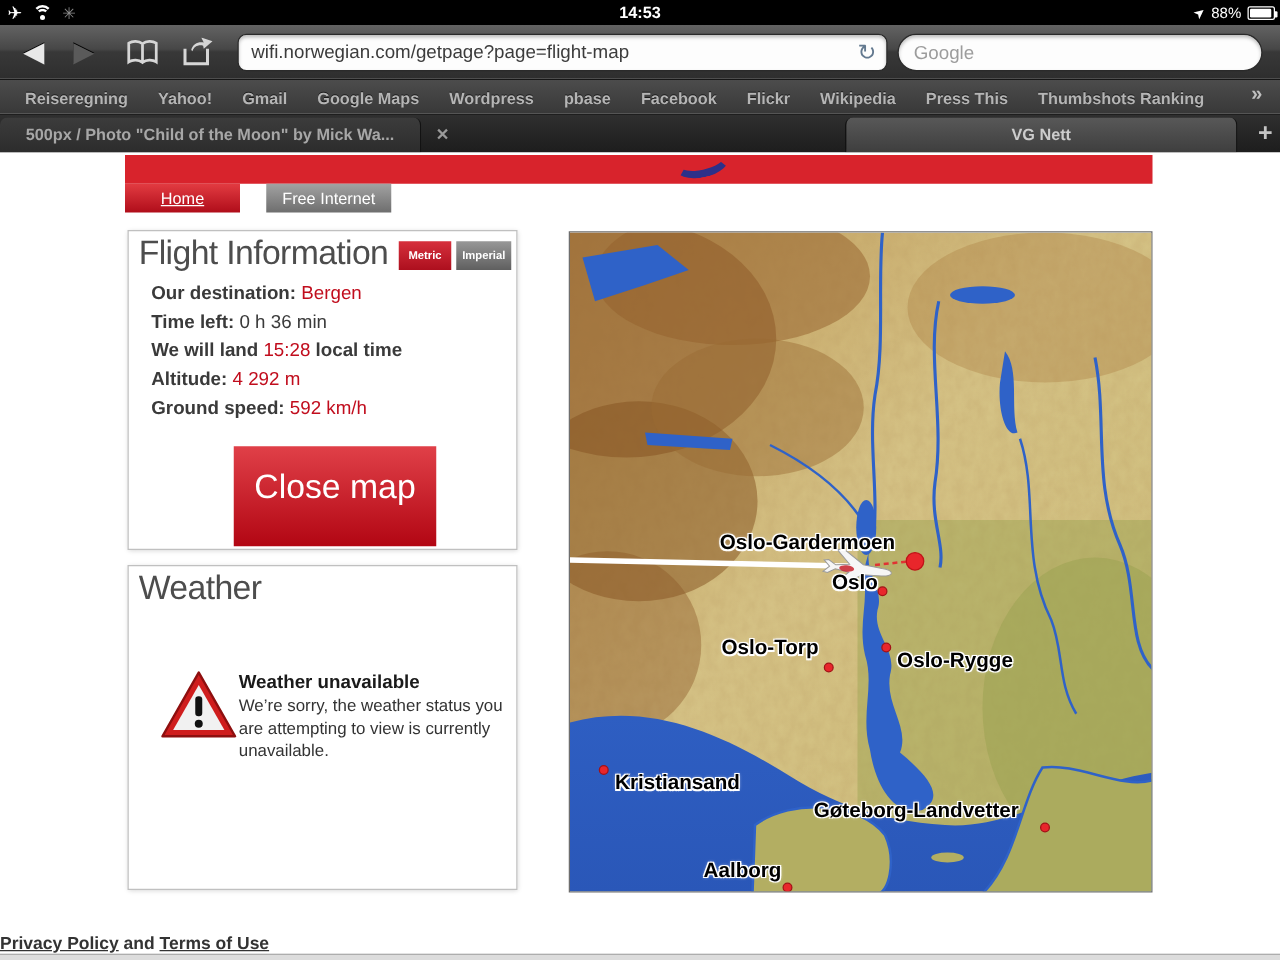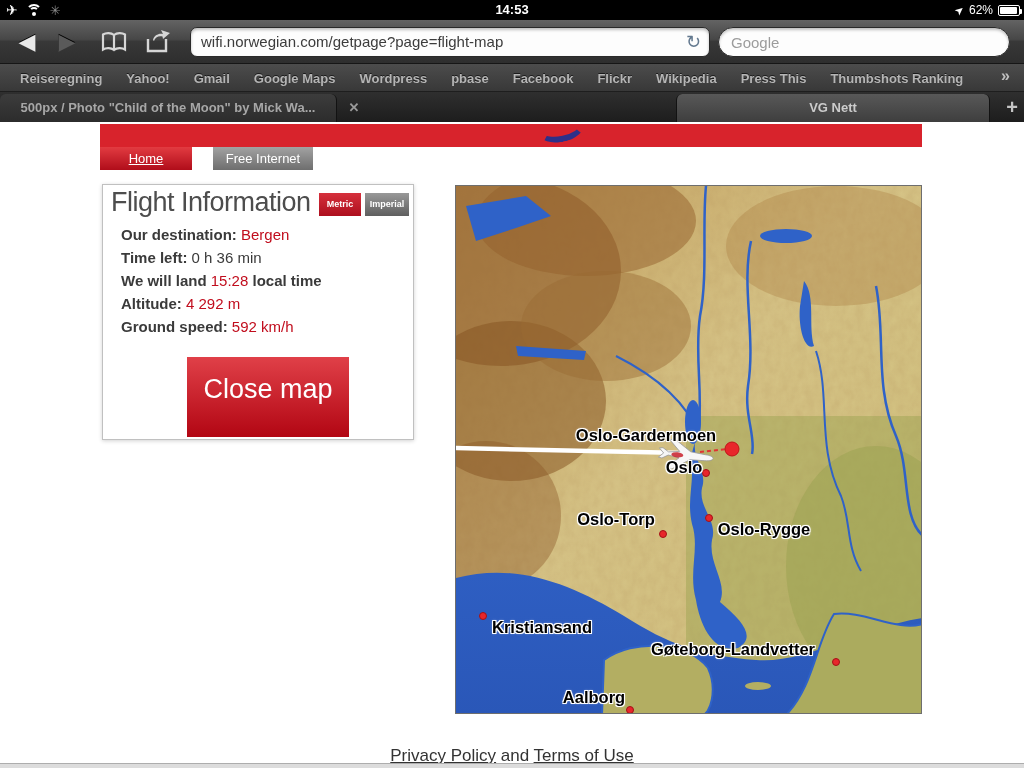--- a/index.html
+++ b/index.html
@@ -86,21 +86,21 @@
   
   .map { position:absolute; left:455px; top:63px; width:467px; height:529px; border:1px solid #6e6e6e; overflow:hidden; }
   .map svg.terrain { position:absolute; left:0; top:0; }
   .map-label { position:absolute; transform:translate(-50%,-50%); color:#000000; font-weight:bold; font-size:16.5px; white-space:nowrap;
     text-shadow:-1px -1px 0 #fff,1px -1px 0 #fff,-1px 1px 0 #fff,1px 1px 0 #fff,0 0 3px #fff; }
   .map-dot { position:absolute; width:8px; height:8px; border-radius:50%; background:#e8262b; border:1px solid #a31116; transform:translate(-50%,-50%); }
   .map-dot.big { width:15px; height:15px; border:1px solid #c01318; }
 
   
   .footer-line1 { position:absolute; left:0; width:1024px; top:604px; text-align:center; font-size:13.5px; color:#333; }
-  .footer-line2 { position:absolute; left:0; width:1024px; top:624px; text-align:center; font-size:17px; color:#333; }
+  .footer-line2 { position:absolute; left:0; width:1024px; top:624px; text-align:left; font-size:14px; color:#333;font-weight:bold; }
   .footer-link { text-decoration:underline; color:#333; }
   .bottom-strip { position:absolute; left:0; top:641px; width:1024px; height:5px; background:#dcdcdc; border-top:1px solid #adadad; }
 </style>
 </head>
 <body>
 
 <div id="screen">
 
   <div class="statusbar">
     <div class="sb-left">
@@ -108,21 +108,21 @@
       <span class="wifi-ic">
           <span class="wifi-a1"></span>
           <span class="wifi-a2"></span>
           <span class="wifi-dot"></span>
         </span>
       <span class="sb-spinner">✳</span>
     </div>
     <div class="sb-time">14:53</div>
     <div class="sb-right">
       <span class="sb-loc">➤</span>
-      <span>62%</span>
+      <span>88%</span>
       <span class="battery">
           <span class="fill"></span>
           <span class="tip"></span>
         </span>
     </div>
   </div>
 
   <div class="toolbar">
     <div class="nav-btn back-btn">◀</div>
     <div class="nav-btn fwd-btn">▶</div>
@@ -200,20 +200,33 @@
           <span class="val-red">4 292 m</span>
         </div>
         <div>
           <b>Ground speed:</b>
           <span class="val-red">592 km/h</span>
         </div>
       </div>
       <div class="close-map-btn">Close map</div>
     </div>
 
+    <div class="panel weather-panel">
+      <div class="panel-title w-title">Weather</div>
+      <div class="warn-icon">
+        <svg width="64" height="60" viewBox="0 0 64 60">
+          <path d="M32 3 L61 54 L3 54 Z" fill="#cf1d1d" stroke="#8e0f0f" stroke-width="2" stroke-linejoin="round"></path>
+          <path d="M32 13 L52.5 49 L11.5 49 Z" fill="#f1f1f1"></path>
+          <rect x="29.2" y="22" width="5.6" height="16" rx="2.6" fill="#111"></rect>
+          <circle cx="32" cy="44" r="3.2" fill="#111"></circle>
+        </svg>
+      </div>
+      <div class="w-alert-title">Weather unavailable</div>
+      <div class="w-alert-text">We’re sorry, the weather status you are attempting to view is currently unavailable.</div>
+    </div>
 
     <div class="map">
       <svg class="terrain" width="467" height="529" viewBox="0 0 467 529">
         <defs>
           <linearGradient id="landGrad" x1="0" y1="0" x2="1" y2="1">
             <stop offset="0" stop-color="#c09a58"></stop>
               <stop offset="0.45" stop-color="#d7c588"></stop>
               <stop offset="1" stop-color="#cfc17c"></stop>
           </linearGradient>
           <linearGradient id="seaGrad" x1="0" y1="0" x2="0" y2="1">

